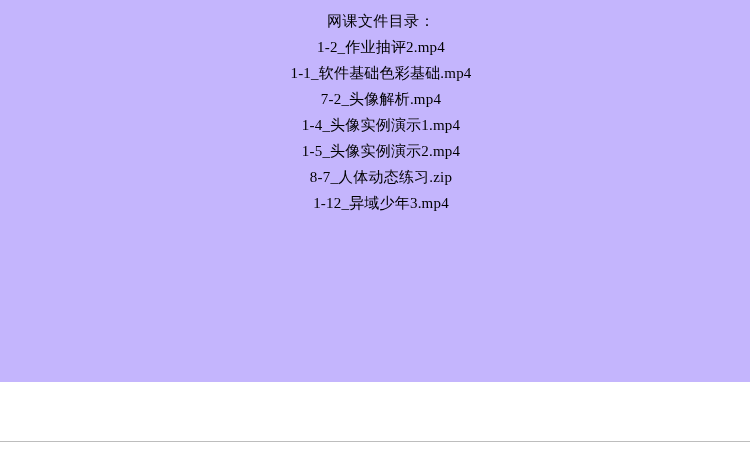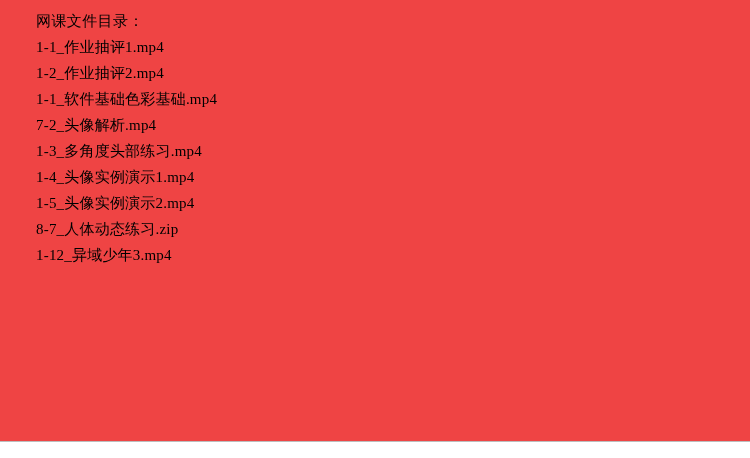--- a/index.html
+++ b/index.html
@@ -10,22 +10,23 @@
   body {
     width: 750px;
     height: 458px;
     overflow: hidden;
     font-family: "Liberation Serif", "DejaVu Serif", serif;
     color: #000000;
   }
   .page {
     position: relative;
     width: 750px;
-    height: 441px;
-    background: #ef4444;
+    height: 382px;
+    background: #c4b5fd;
+    text-align: center;
   }
   .file-list {
     position: absolute;
     left: 36px;
     top: 8px;
     width: 690px;
   }
   .line {
     font-size: 15px;
     line-height: 26px;
@@ -44,25 +45,23 @@
     background: #bdbdbd;
   }
 </style>
 </head>
 <body>
 
 <div class="page">
 
   <div class="file-list">
     <div class="line heading">网课文件目录：</div>
-    <div class="line">1-1_作业抽评1.mp4</div>
     <div class="line">1-2_作业抽评2.mp4</div>
     <div class="line">1-1_软件基础色彩基础.mp4</div>
     <div class="line">7-2_头像解析.mp4</div>
-    <div class="line">1-3_多角度头部练习.mp4</div>
     <div class="line">1-4_头像实例演示1.mp4</div>
     <div class="line">1-5_头像实例演示2.mp4</div>
     <div class="line">8-7_人体动态练习.zip</div>
     <div class="line">1-12_异域少年3.mp4</div>
   </div>
 
   <div class="rule"></div>
 
 </div>
 

